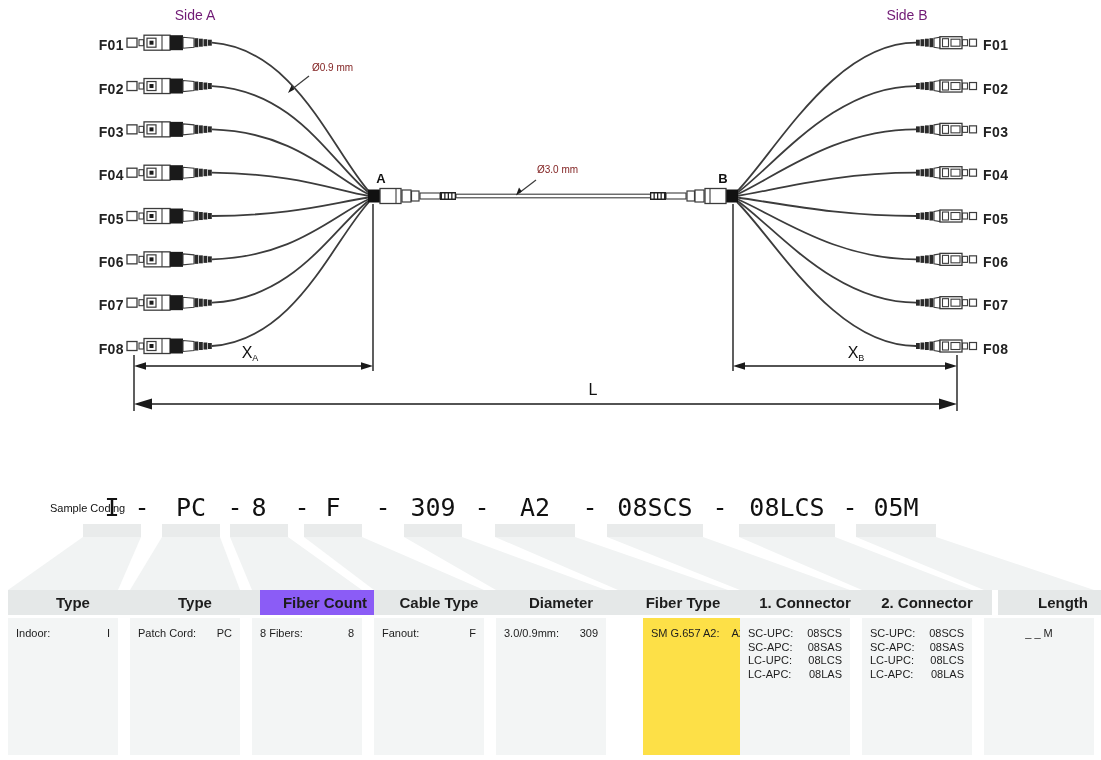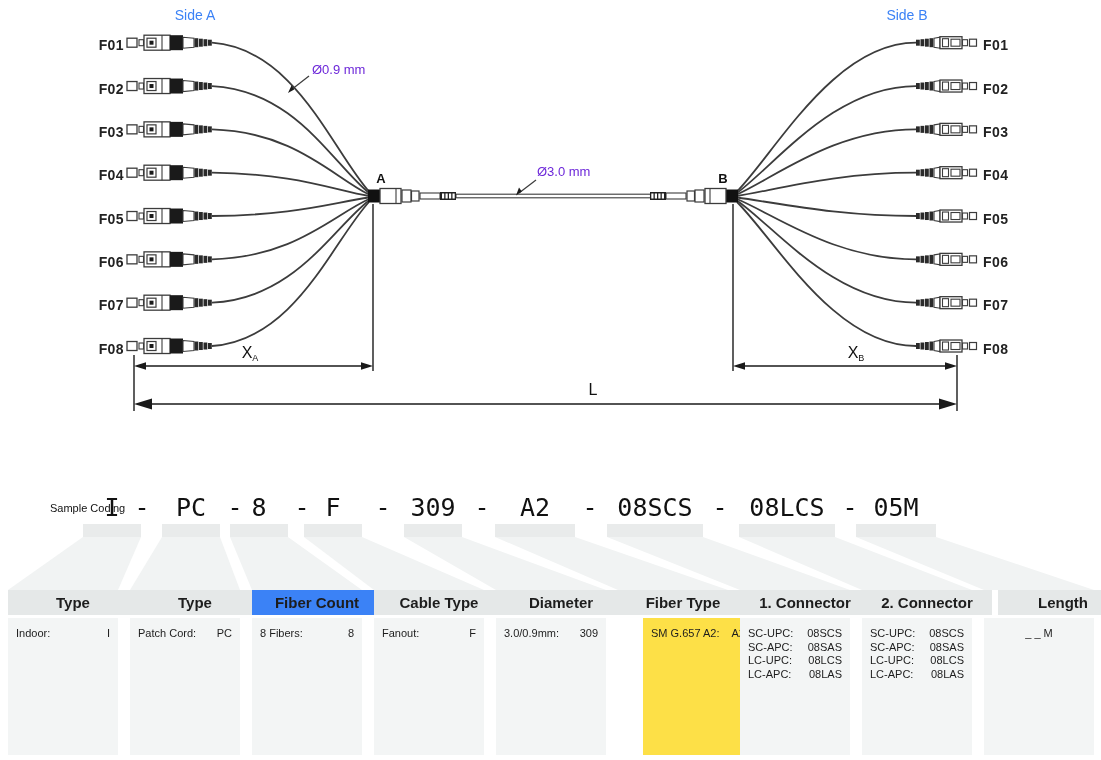--- a/index.html
+++ b/index.html
@@ -1,23 +1,23 @@
 <!DOCTYPE html>
 <html><head>
 <meta charset="utf-8">
 <style>
   html,body{margin:0;padding:0;background:#fff;}
   #stage{position:relative;width:1101px;height:760px;background:#fff;overflow:hidden;
          font-family:"Liberation Sans",sans-serif;color:#1a1a1a;}
   #scene{position:absolute;left:0;top:0;z-index:1;}
   .lbl{position:absolute;z-index:2;white-space:nowrap;}
   .ctr{transform:translateX(-50%);}
-  .side-title{font-size:14px;font-weight:500;color:#3b82f6;}
+  .side-title{font-size:14px;font-weight:500;color:#701a75;}
   .ab-label{font-size:13px;font-weight:700;color:#111;}
-  .dia-label{font-size:13px;font-weight:500;color:#6d28d9;}
+  .dia-label{font-size:10px;font-weight:500;color:#7f1d1d;}
   .dim-label{font-size:16px;font-weight:500;color:#111;}
   .dim-sub{font-size:9px;font-weight:500;vertical-align:-3px;}
   .note{font-size:13.5px;font-weight:500;color:#141414;}
   .fiber-label{position:absolute;z-index:2;font-size:14px;font-weight:700;color:#222;letter-spacing:.4px;}
   .sample-label{font-size:11px;font-weight:500;color:#111;margin-left:37px;}
   .code-token{position:absolute;z-index:2;top:496px;height:24px;line-height:24px;
               font-family:"DejaVu Sans Mono",monospace;font-size:25px;font-weight:500;color:#111;
               transform:translateX(-50%);}
   .col-header{position:absolute;top:590px;width:130px;height:25px;line-height:25px;
               text-align:center;font-size:15px;font-weight:600;color:#1d1d1d;}
@@ -201,21 +201,21 @@
           <span class="v">I</span>
         </div>
       </div>
       <div class="col-header" style="left: 130px; background: rgb(229, 232, 232);">Type</div>
       <div class="col-body" style="left: 130px; background: rgb(243, 245, 245);">
         <div class="trow">
           <span class="k">Patch Cord:</span>
           <span class="v">PC</span>
         </div>
       </div>
-      <div class="col-header" style="left: 252px; background: #3b82f6;">Fiber Count</div>
+      <div class="col-header" style="left: 260px; background: #8b5cf6;">Fiber Count</div>
       <div class="col-body" style="left: 252px; background: rgb(243, 245, 245);">
         <div class="trow">
           <span class="k">8 Fibers:</span>
           <span class="v">8</span>
         </div>
       </div>
       <div class="col-header" style="left: 374px; background: rgb(229, 232, 232);">Cable Type</div>
       <div class="col-body" style="left: 374px; background: rgb(243, 245, 245); text-align: center;">
         <div class="trow">
           <span class="k">Fanout:</span>

